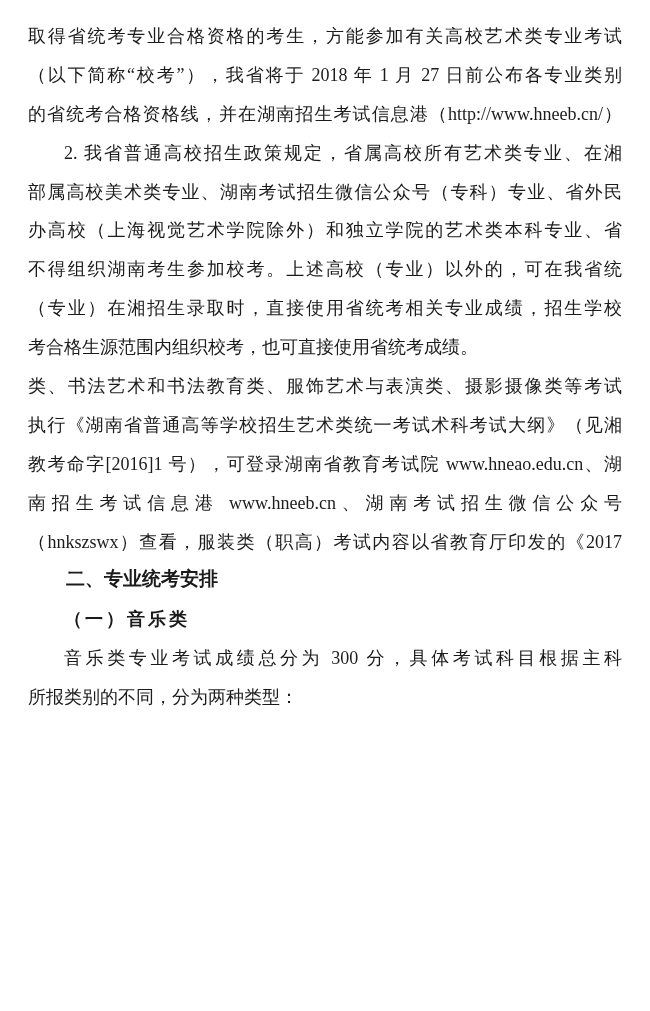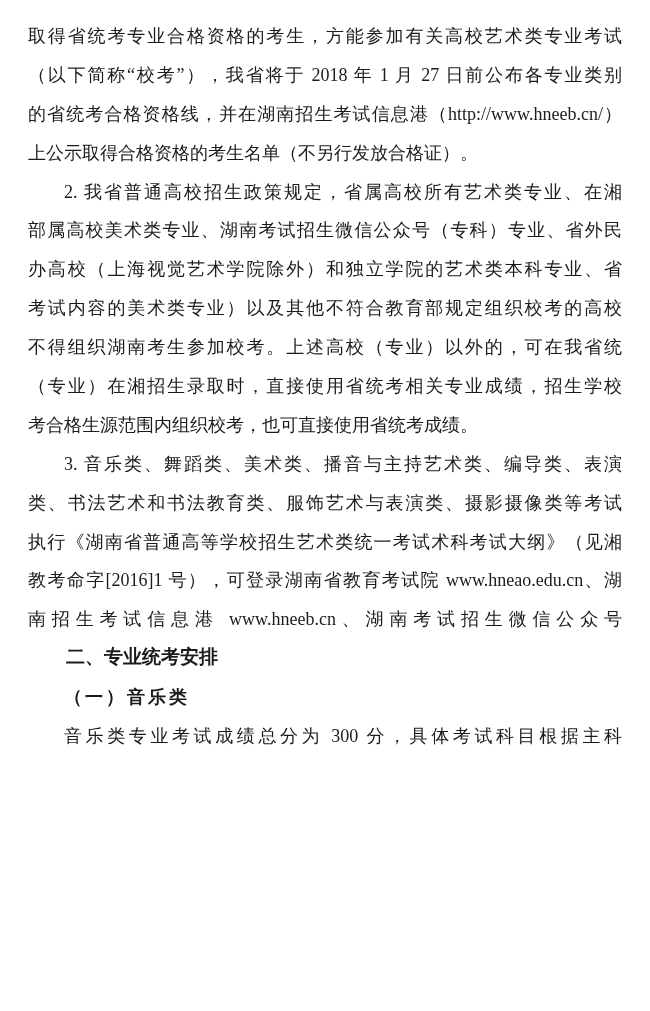--- a/index.html
+++ b/index.html
@@ -61,31 +61,30 @@
   }
 </style>
 </head>
 <body>
 
 <div class="page">
   <div class="content">
     <div class="ln">取得省统考专业合格资格的考生，方能参加有关高校艺术类专业考试</div>
     <div class="ln">（以下简称“校考”），我省将于 2018 年 1 月 27 日前公布各专业类别</div>
     <div class="ln">的省统考合格资格线，并在湖南招生考试信息港（http://www.hneeb.cn/）</div>
-    <div class="ln end">上公示取得合格资格的考生名单（不另行发放合格证）。</div>
     <div class="ln ind">2. 我省普通高校招生政策规定，省属高校所有艺术类专业、在湘</div>
     <div class="ln">部属高校美术类专业、湖南考试招生微信公众号（专科）专业、省外民</div>
     <div class="ln">办高校（上海视觉艺术学院除外）和独立学院的艺术类本科专业、省</div>
-    <div class="ln">考试内容的美术类专业）以及其他不符合教育部规定组织校考的高校</div>
     <div class="ln">不得组织湖南考生参加校考。上述高校（专业）以外的，可在我省统</div>
     <div class="ln">（专业）在湘招生录取时，直接使用省统考相关专业成绩，招生学校</div>
     <div class="ln end">考合格生源范围内组织校考，也可直接使用省统考成绩。</div>
-    <div class="ln ind">3. 音乐类、舞蹈类、美术类、播音与主持艺术类、编导类、表演</div>
     <div class="ln">类、书法艺术和书法教育类、服饰艺术与表演类、摄影摄像类等考试</div>
     <div class="ln">执行《湖南省普通高等学校招生艺术类统一考试术科考试大纲》（见湘</div>
     <div class="ln">教考命字[2016]1 号），可登录湖南省教育考试院 www.hneao.edu.cn、湖</div>
     <div class="ln">南招生考试信息港 www.hneeb.cn、湖南考试招生微信公众号</div>
+    <div class="ln">（hnkszswx）查看，服装类（职高）考试内容以省教育厅印发的《2017</div>
     <div class="ln ind hei end">二、专业统考安排</div>
     <div class="ln ind kaibold end">（一）音乐类</div>
     <div class="ln ind">音乐类专业考试成绩总分为 300 分，具体考试科目根据主科</div>
+    <div class="ln end">所报类别的不同，分为两种类型：</div>
   </div>
   <div class="page-number">—2—</div>
 </div>
 
 </body></html>

